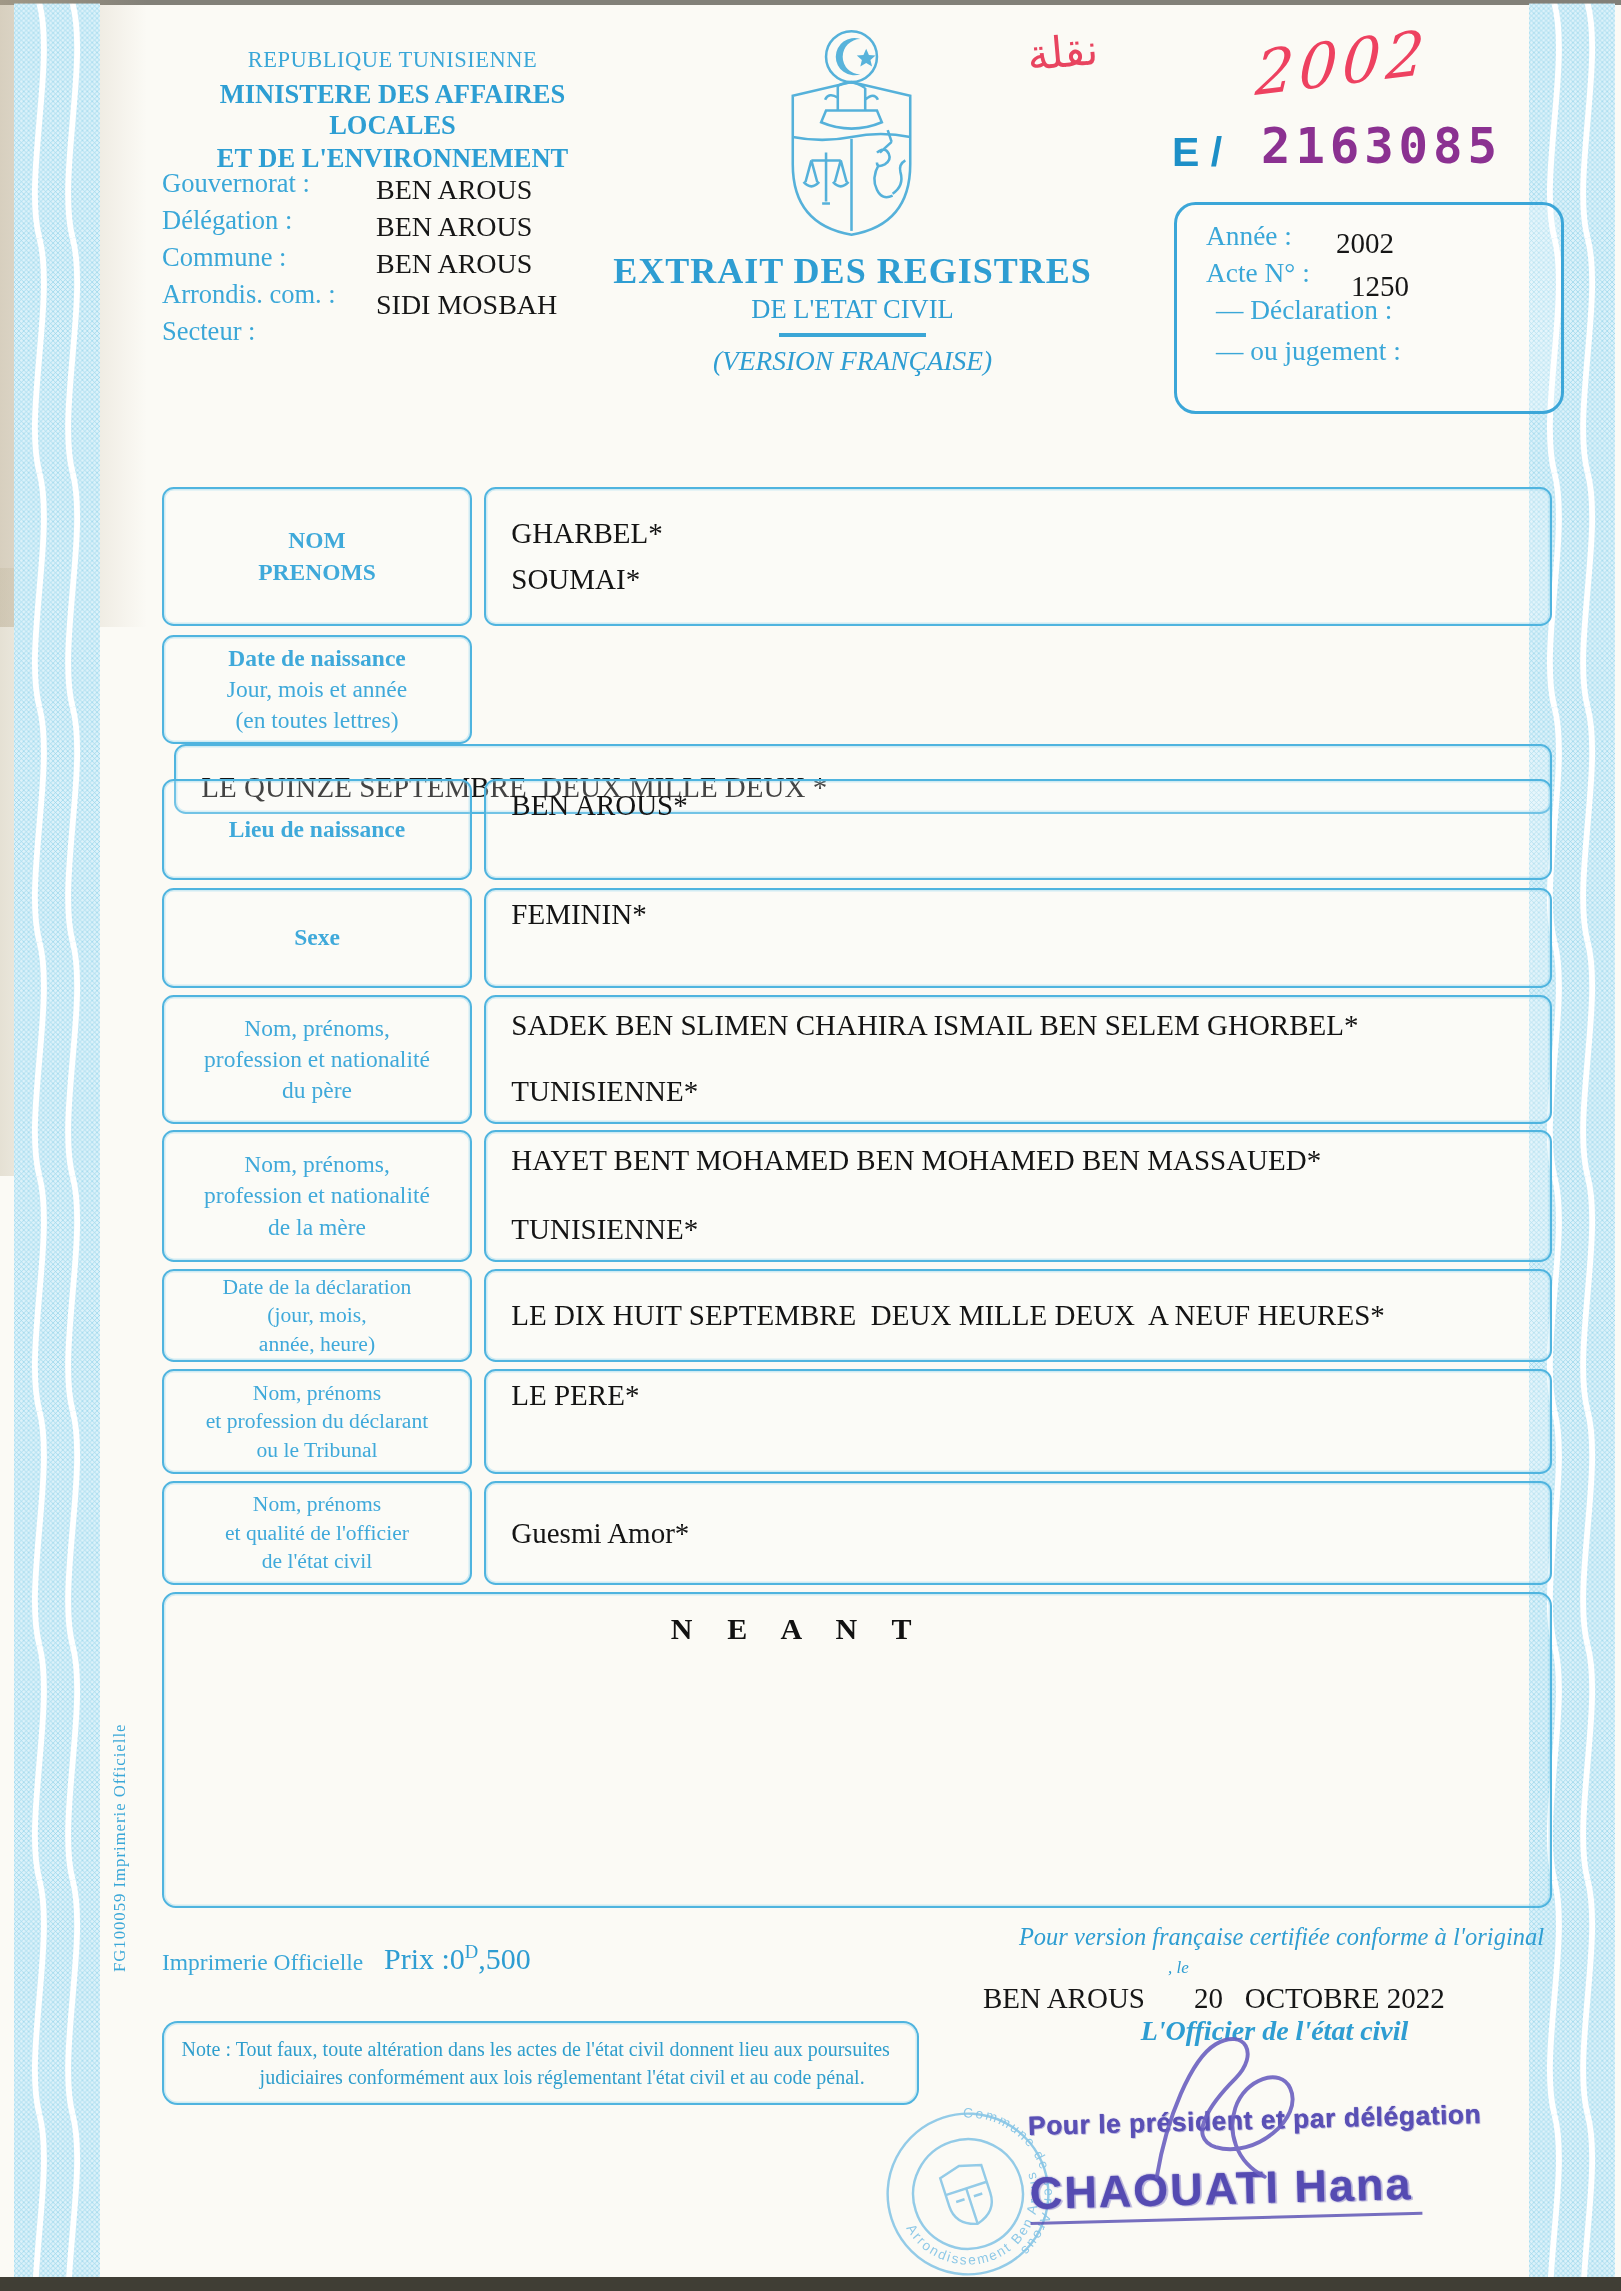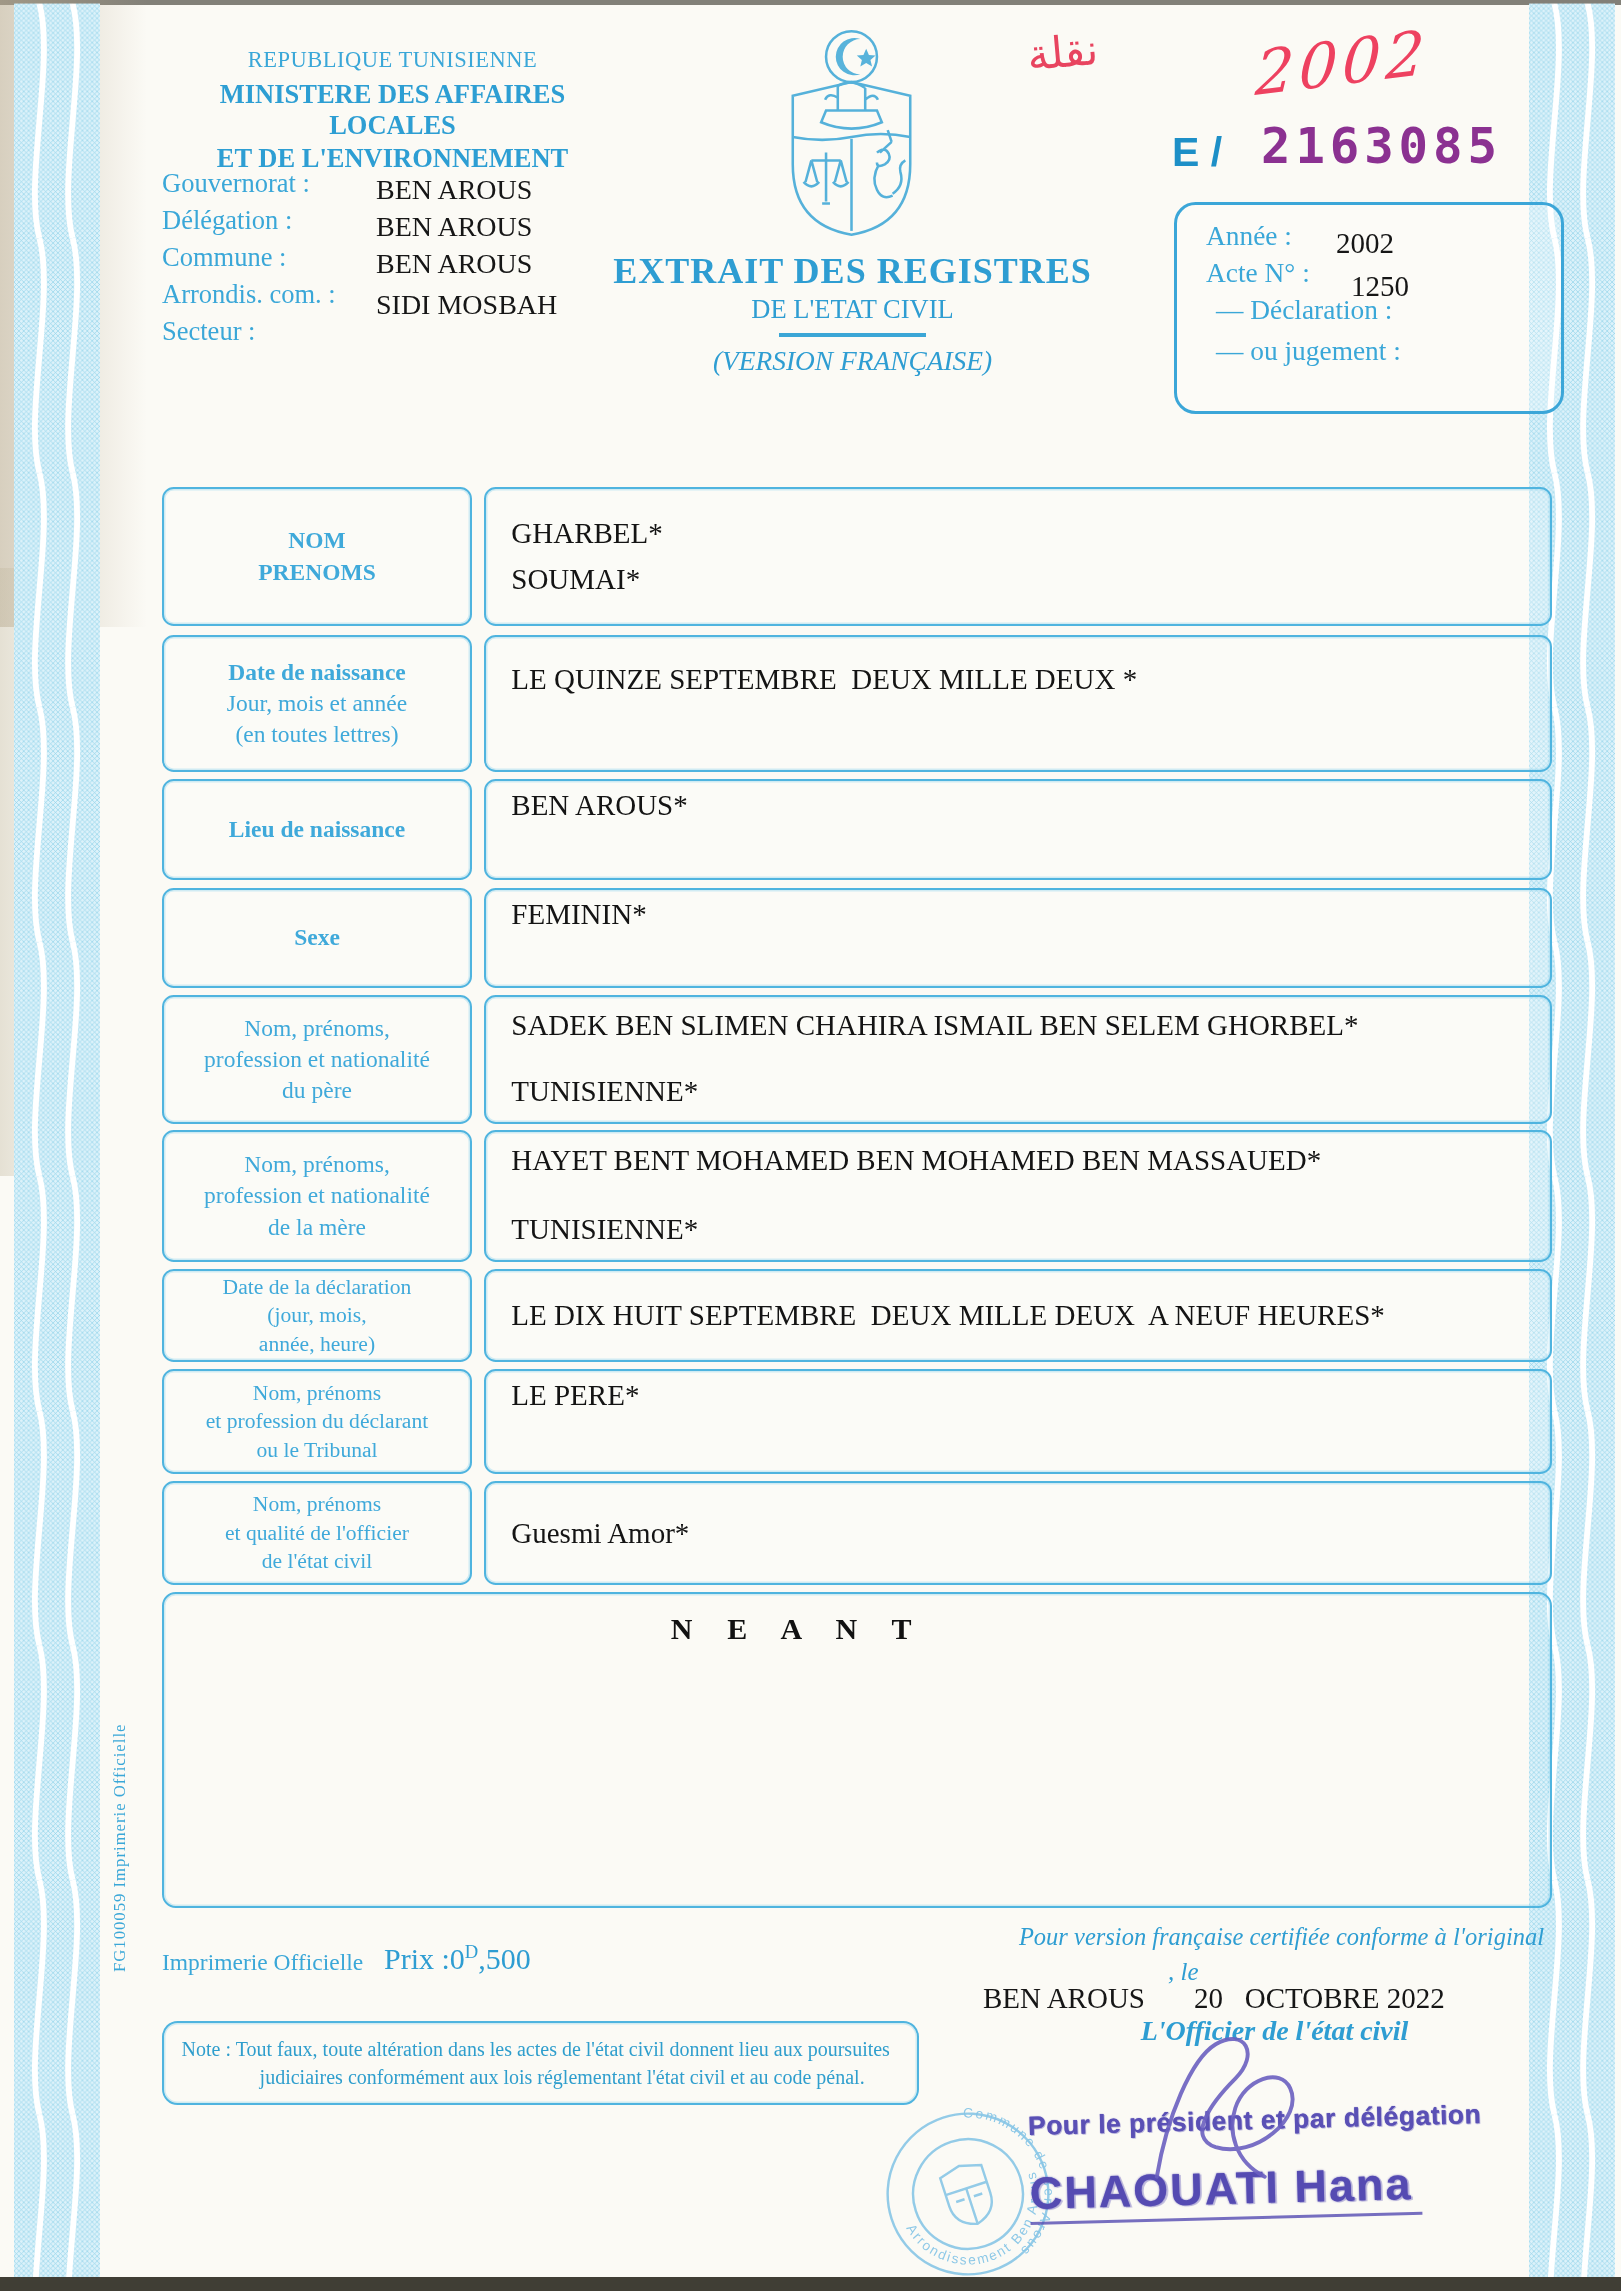--- a/index.html
+++ b/index.html
@@ -65,21 +65,21 @@
           letter-spacing:13.7px;white-space:pre-wrap;transform:translateX(-59px);}
   
   .side-vert{position:absolute;left:110px;top:1972px;transform:rotate(-90deg);transform-origin:0 0;
           color:#3aa7d8;font-size:16.7px;white-space:nowrap;letter-spacing:1px;}
   
   .imp{position:absolute;left:162px;top:1949px;color:#3aa7d8;font-size:23.5px;}
   .prix{position:absolute;left:384px;top:1941px;color:#2e9dd2;font-size:30px;}
   .prix sup{font-size:18.6px;}
   .certif{position:absolute;left:956px;top:1923px;width:588px;text-align:right;color:#2e9dd2;
           font-size:24.5px;font-style:italic;}
-  .le{position:absolute;left:1168px;top:1958px;color:#2e9dd2;font-size:25px;font-style:italic;}
+  .le{position:absolute;left:1168px;top:1958px;color:#2e9dd2;font-size:17px;font-style:italic;}
   .place{position:absolute;left:983px;top:1982px;font-size:29px;color:#161616;}
   .dte{position:absolute;left:1194px;top:1982px;font-size:29px;color:#161616;white-space:pre-wrap;}
   .officer{position:absolute;left:1059px;top:2015px;width:431px;text-align:center;color:#2e9dd2;
           font-size:28px;font-weight:bold;font-style:italic;}
   .notebox{position:absolute;left:162px;top:2021px;width:757px;border:2.5px solid #4fb4df;border-radius:15.7px;
           box-sizing:border-box;padding:11.8px 13.7px 11.8px 17.6px;color:#2f9ecd;font-size:20px;line-height:1.4;
           box-shadow:inset 0 0 0 1.5px rgba(130,205,235,.35);}
   .notebox p{margin:0;padding-left:78px;text-indent:-78px;}
   
   .round-stamp{position:absolute;left:870px;top:2096px;transform:rotate(-18deg);opacity:.85;}
@@ -182,21 +182,21 @@
     <div class="label-box">
       <div class="lbl b">NOM</div>
       <div class="lbl b">PRENOMS</div>
     </div>
     <div class="value-box" style="justify-content:center;gap:13.7px;">
       <div class="val">GHARBEL*</div>
       <div class="val">SOUMAI*</div>
     </div>
   </div>
 
-  <div class="row" style="top:635px;height:137px;">
+  <div class="row" style="top:635px;height:137px;flex-direction:column;">
     <div class="label-box">
       <div class="lbl b">Date de naissance</div>
       <div class="lbl">Jour, mois et année</div>
       <div class="lbl">(en toutes lettres)</div>
     </div>
     <div class="value-box" style="justify-content:flex-start;padding-top:25.5px;">
       <div class="val">LE QUINZE SEPTEMBRE  DEUX MILLE DEUX *</div>
     </div>
   </div>
 

